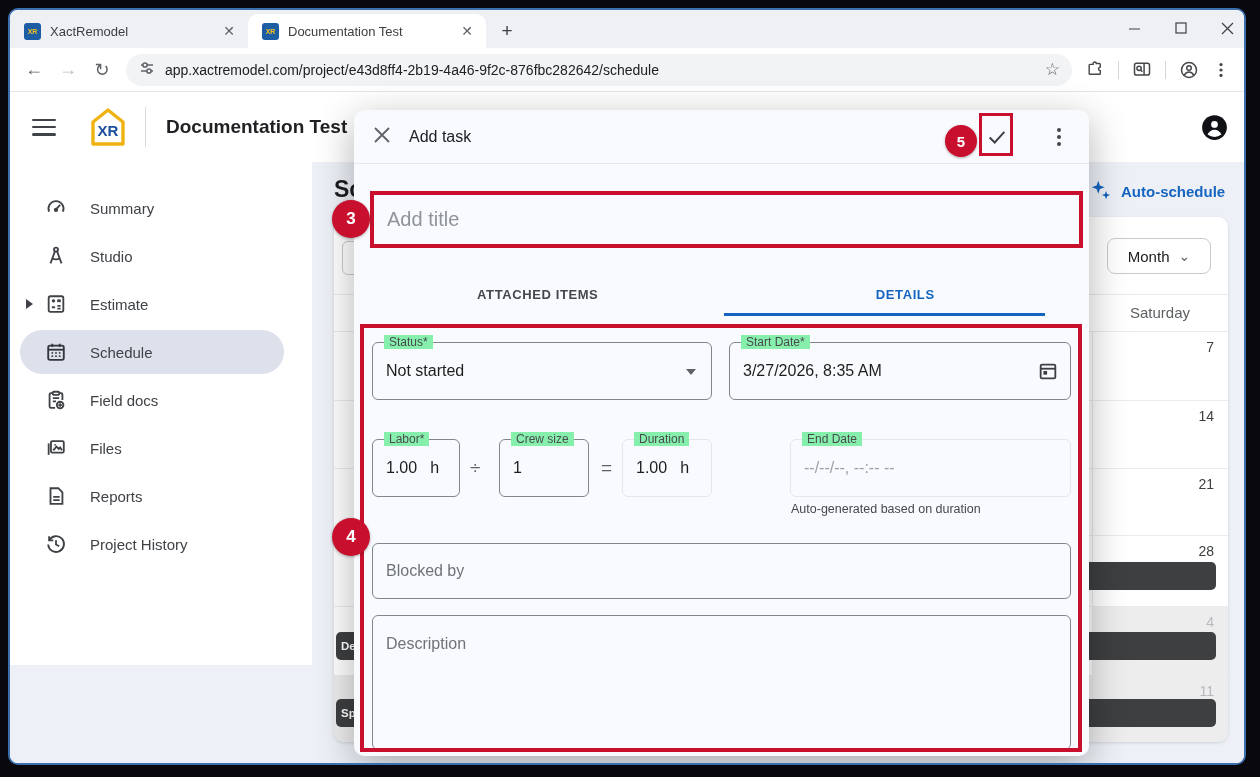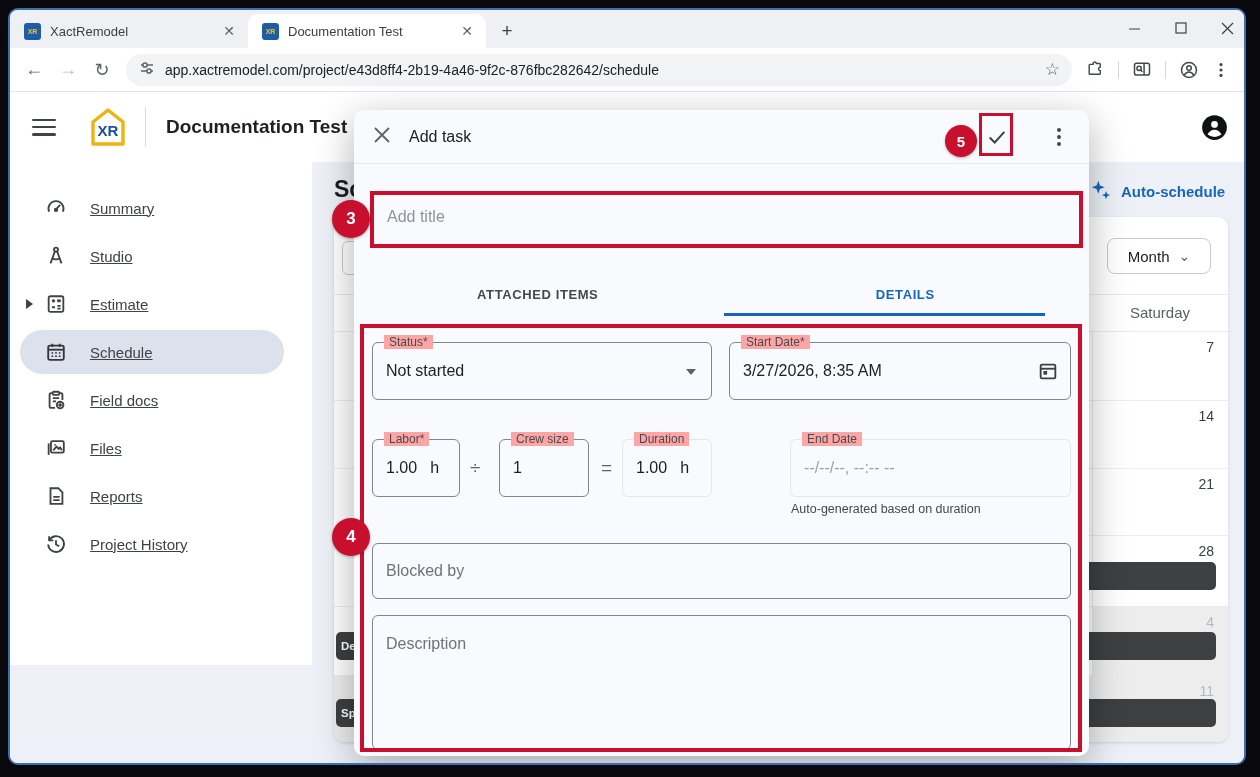--- a/index.html
+++ b/index.html
@@ -35,21 +35,21 @@
   
   .app { position:absolute; top:82px; left:0; right:0; bottom:0; background:#edf1f7; }
   .appbar { position:absolute; left:0; top:0; right:0; height:70px; background:#fff; display:flex; align-items:center; }
   .hamburger { width:24px; height:17px; margin-left:22px; display:flex; flex-direction:column; justify-content:space-between; }
   .hamburger i { display:block; height:2.6px; background:#3f4246; border-radius:2px; }
   .xr-logo { margin-left:31px; width:42px; height:44px; }
   .appbar-sep { width:1px; height:40px; background:#dadce0; margin:0 20px 0 16px; }
   .appbar-title { font-size:19px; font-weight:bold; color:#1f2023; }
   .avatar { position:absolute; right:16px; top:22px; width:27px; height:27px; }
   .sidebar { position:absolute; left:0; top:70px; width:302px; height:calc(100% - 168px); background:#fff; padding-top:24px; }
-  .nav-item { height:44px; margin:0 28px 4px 10px; display:flex; align-items:center; padding-left:24px; border-radius:22px; position:relative; color:#3f4246; font-size:15px;text-decoration:underline; }
+  .nav-item { height:44px; margin:0 28px 4px 10px; display:flex; align-items:center; padding-left:24px; border-radius:22px; position:relative; color:#3f4246; font-size:15px; }
   .nav-item.active { background:#dde1ec; }
   .nav-item .nicon { width:24px; height:24px; margin-right:22px; display:flex; align-items:center; justify-content:center; color:#3f4246; flex:0 0 auto; }
   .nav-item .caret { position:absolute; left:6px; top:17px; width:0; height:0; border-left:7px solid #3f4246; border-top:5px solid transparent; border-bottom:5px solid transparent; }
   
   .page-heading { position:absolute; left:324px; top:84px; font-size:23px; font-weight:bold; color:#1b1c1f; }
   .autoschedule { position:absolute; left:1080px; top:87px; display:flex; align-items:center; gap:9px; color:#1565c0; font-size:15px; font-weight:bold; }
   .cal-card { position:absolute; left:324px; top:125px; width:894px; height:525px; background:#fff; border-radius:10px; box-shadow:0 1px 3px rgba(60,64,67,.18); overflow:hidden; }
   .cal-toolbar { height:77px; position:relative; }
   .today-btn { position:absolute; left:8px; top:24px; height:34px; padding:0 16px; border:1px solid #c8cace; border-radius:6px; background:#fff; font-size:14px; color:#3c4043; display:flex; align-items:center; }
   .month-btn { position:absolute; right:17px; top:21px; width:104px; height:36px; border:1px solid #c8cace; border-radius:8px; background:#fff; display:flex; align-items:center; justify-content:center; gap:9px; font-size:15px; color:#202124; }
@@ -69,27 +69,27 @@
   .bar-dem { top:300px; left:2px; right:12px; }
   .bar-spec { top:367px; left:2px; right:12px; }
   
   .modal { position:absolute; left:344px; top:18px; width:735px; height:646px; background:#f8fafd; border-radius:10px; box-shadow:0 10px 38px rgba(0,0,0,.30); z-index:5; }
   .modal-header { height:54px; display:flex; align-items:center; padding:0 18px; border-bottom:1px solid #e6e8ec; }
   .modal-title { margin-left:17px; font-size:16px; color:#202124; }
   .modal-check { margin-left:auto; margin-right:38px; width:24px; height:24px; display:flex; align-items:center; justify-content:center; }
   .modal-dots { width:24px; height:24px; display:flex; flex-direction:column; align-items:center; justify-content:center; gap:3px; }
   .modal-dots i { width:4px; height:4px; border-radius:50%; background:#44474a; }
   .title-area { height:108px; position:relative; }
-  .title-placeholder { position:absolute; left:33px; top:44px; font-size:16px; color:#8f949a; }
+  .title-placeholder { position:absolute; left:33px; top:44px; font-size:20px; color:#8f949a; }
   .modal-tabs { display:flex; height:44px; }
   .mtab { flex:1; display:flex; align-items:center; justify-content:center; font-size:13px; font-weight:bold; letter-spacing:.6px; color:#45474a; position:relative; }
   .mtab.active { color:#1565c0; }
   .mtab.active::after { content:""; position:absolute; left:2px; right:44px; bottom:0; height:3px; background:#1565c0; }
   .field { position:absolute; border:1px solid #80868e; border-radius:6px; }
-  .field .flabel { position:absolute; top:-8px; left:11px; background:#fca5a5; padding:0 5px; font-size:12px; color:#494b4f; white-space:nowrap; }
+  .field .flabel { position:absolute; top:-8px; left:11px; background:#86efac; padding:0 5px; font-size:12px; color:#494b4f; white-space:nowrap; }
   .field .fvalue { position:absolute; left:13px; top:50%; transform:translateY(-50%); font-size:16px; color:#1d1e20; display:flex; align-items:center; gap:13px; white-space:nowrap; }
   .field.faint { border-color:#e3e6eb; }
   .field .fvalue.dim { color:#9aa0a6; }
   .f-status { left:18px; top:232px; width:340px; height:58px; }
   .f-start  { left:375px; top:232px; width:342px; height:58px; }
   .f-labor  { left:18px; top:329px; width:88px; height:58px; }
   .f-crew   { left:145px; top:329px; width:90px; height:58px; }
   .f-dur    { left:268px; top:329px; width:90px; height:58px; }
   .f-end    { left:436px; top:329px; width:281px; height:58px;text-align:center; }
   .op-sym { position:absolute; top:347px; font-size:19px; color:#5f6368; }

